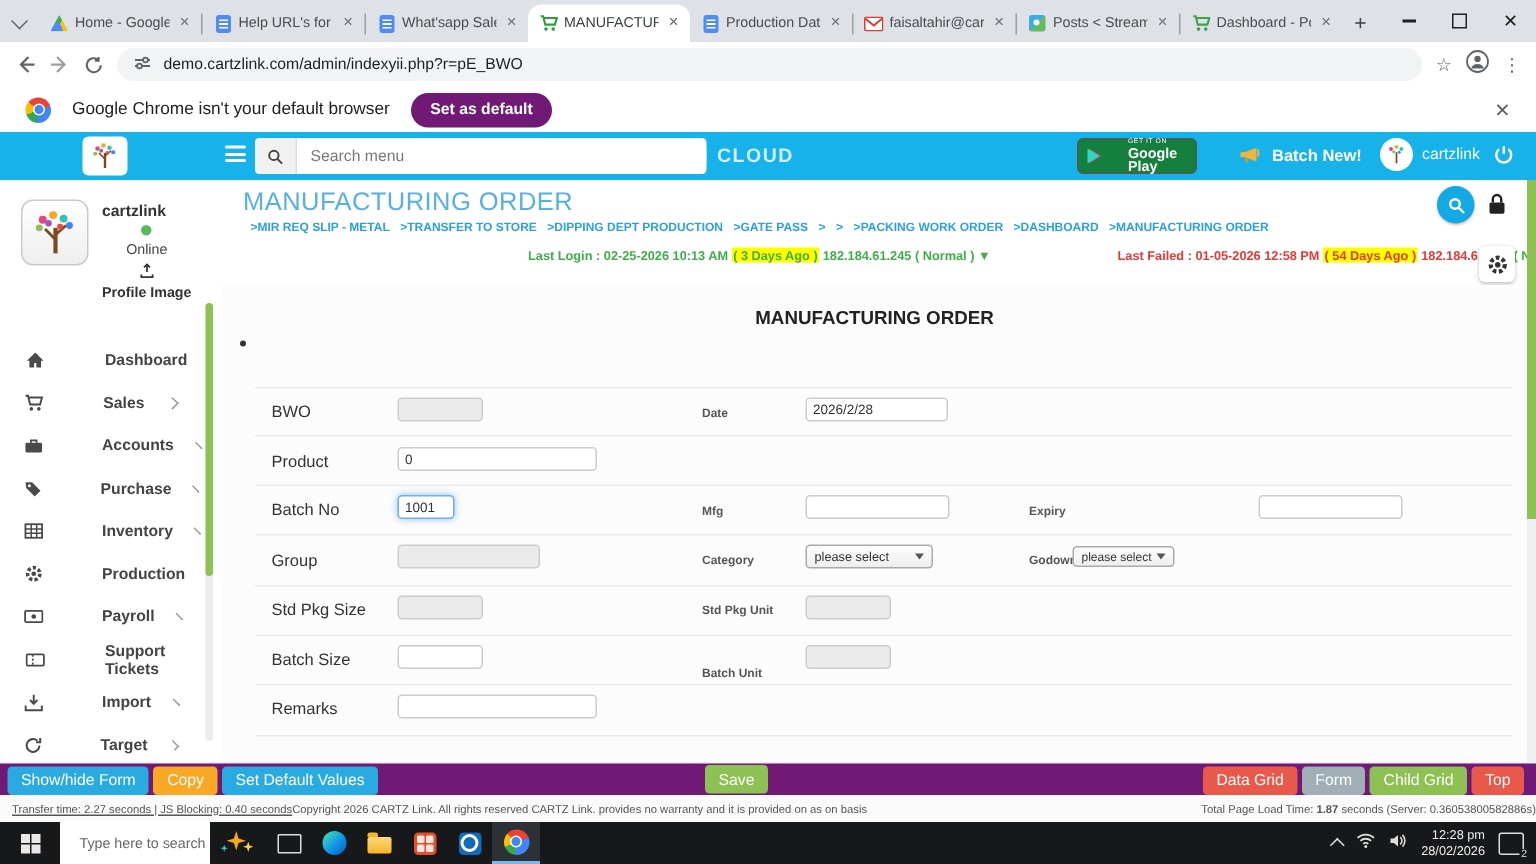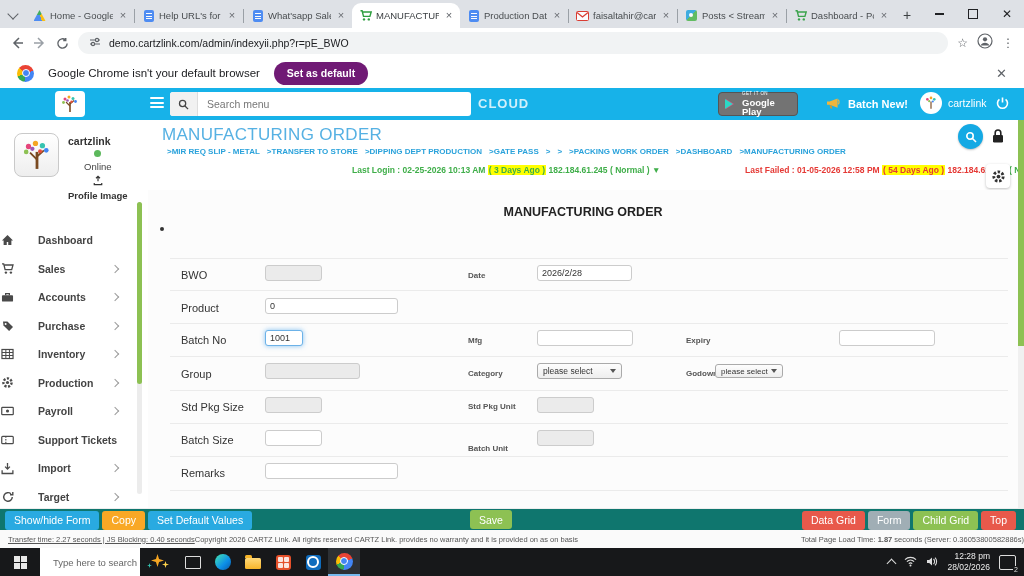--- a/index.html
+++ b/index.html
@@ -51,21 +51,21 @@
   
   .appheader{position:absolute;top:88px;left:0;right:0;height:32px;background:#17b2e9;}
   .logosq{position:absolute;left:55px;top:3px;width:30px;height:26px;background:#fff;border-radius:4px;display:flex;align-items:center;justify-content:center;}
   .hamb{position:absolute;left:150px;top:9px;width:14px;}
   .hamb i{display:block;height:2px;background:#fff;margin:0 0 2.5px 0;border-radius:1px;}
   .searchwrap{position:absolute;left:170px;top:4px;width:301px;height:24px;background:#fff;border-radius:3px;display:flex;align-items:center;overflow:hidden;}
   .searchsq{width:27px;height:24px;background:#f1f1f1;border-right:1px solid #ddd;display:flex;align-items:center;justify-content:center;}
   .menusearch{flex:1;border:0;outline:0;padding:0 9px;font-size:10.5px;color:#333;font-family:"Liberation Sans",sans-serif;}
   .menusearch::placeholder{color:#777;}
   .cloudtxt{position:absolute;left:478px;top:8px;color:rgba(255,255,255,.8);font-size:13px;letter-spacing:1px;font-weight:bold;}
-  .playbadge{position:absolute;left:718px;top:4px;width:80px;height:24px;background:#737373;border:1px solid #555;border-radius:4px;display:flex;align-items:center;gap:9px;padding:0 6px;box-sizing:border-box;}
+  .playbadge{position:absolute;left:718px;top:4px;width:80px;height:24px;background:#15803d;border:1px solid #555;border-radius:4px;display:flex;align-items:center;gap:19px;padding:0 6px;box-sizing:border-box;}
   .playtri{width:0;height:0;border-left:8px solid #2bd8c5;border-top:5.5px solid transparent;border-bottom:5.5px solid transparent;filter:drop-shadow(1px 0 0 #e5457b);}
   .playtxt{display:flex;flex-direction:column;line-height:1;}
   .playtop{color:#fff;font-size:4.5px;letter-spacing:.4px;}
   .playbottom{color:#fff;font-size:9.5px;font-weight:bold;margin-top:1.5px;}
   .whatsnew{position:absolute;left:825px;top:7px;display:flex;align-items:center;gap:6px;color:#fff;font-size:11px;font-weight:bold;}
   .avatarblk{position:absolute;left:920px;top:4px;display:flex;align-items:center;gap:6px;color:#fff;font-size:10.5px;}
   .avcirc{width:22px;height:22px;border-radius:50%;background:#fff;display:flex;align-items:center;justify-content:center;}
   .powerbtn{position:absolute;left:995px;top:8px;}
 
   
@@ -73,21 +73,21 @@
   .sidebar{width:148px;background:#fff;position:relative;flex:0 0 auto;}
   .sb-track{position:absolute;right:6px;top:82px;width:5px;height:292px;background:#ececec;border-radius:3px;}
   .sb-thumb{position:absolute;right:6px;top:82px;width:5px;height:182px;background:#8dc153;border-radius:3px;}
   .profile{display:flex;gap:9px;padding:13px 0 0 14px;}
   .pimg{width:43px;height:42px;border-radius:8px;border:1px solid #c9c9c9;background:linear-gradient(#fff,#eee);display:flex;align-items:center;justify-content:center;}
   .pinfo{padding-top:2px;font-size:9.5px;color:#444;}
   .pname{font-size:10.5px;font-weight:bold;color:#333;margin-bottom:3px;}
   .prow{display:flex;align-items:center;gap:4px;margin-bottom:3px;flex-direction:column;}
   .greendot{width:7px;height:7px;border-radius:50%;background:#5cb85c;}
   .menu{margin-top:22px;}
-  .mitem{height:28.5px;display:flex;align-items:center;color:#444;font-size:10.5px;font-weight:bold;}
+  .mitem{height:28.5px;display:flex;align-items:center;padding-left:16px;color:#444;font-size:10.5px;font-weight:bold;gap:16px;}
   .mic{width:15px;display:flex;justify-content:center;margin-right:23px;}
   .mlabel{flex:1;}
   .marrow{width:5px;height:5px;border-right:1.3px solid #9b9b9b;border-bottom:1.3px solid #9b9b9b;transform:rotate(-45deg);margin-right:30px;}
 
   .content{flex:1;position:relative;background:#fbfbfb;}
   .pg-track{position:absolute;right:0;top:0;bottom:0;width:6px;background:#f0f0f0;}
   .pg-thumb{position:absolute;right:0;top:0;width:6px;height:226px;background:#8dc153;}
   .chead{position:absolute;top:0;left:0;right:6px;height:70px;background:#fff;}
   .ptitle{position:absolute;left:14px;top:5px;font-size:17px;color:#56b1e3;letter-spacing:.3px;}
   .crumbs{position:absolute;left:19px;top:27px;font-size:8px;font-weight:bold;color:#2aa2db;white-space:nowrap;}
@@ -105,21 +105,21 @@
   .fline{position:absolute;left:22px;right:10px;height:1px;background:#ebebeb;}
   .flabel{position:absolute;font-size:11px;color:#333;}
   .fslabel{position:absolute;font-size:8px;color:#555;font-weight:bold;}
   .finput{position:absolute;height:16px;border:1px solid #ccc;border-radius:3px;background:#fff;font-size:9px;color:#333;padding:0 4px;box-sizing:border-box;font-family:"Liberation Sans",sans-serif;outline:none;}
   .finput:disabled,.finput.dis{background:#ebebeb;color:#888;}
   .finput.focus{border-color:#6cb2e8;box-shadow:0 0 5px rgba(82,168,236,.7);}
   .fselect{position:absolute;height:16px;border:1px solid #aaa;border-radius:3px;background:linear-gradient(#fdfdfd,#eee);font-size:8.5px;color:#333;display:flex;align-items:center;padding:0 5px;box-sizing:border-box;justify-content:space-between;}
   .selcaret{width:0;height:0;border-left:3.5px solid transparent;border-right:3.5px solid transparent;border-top:4px solid #555;}
 
   
-  .btnbar{position:absolute;top:508px;left:0;right:0;height:22px;background:#0f766e;border-top:1px solid #eee;display:flex;align-items:center;}
+  .btnbar{position:absolute;top:508px;left:0;right:0;height:22px;background:#701a75;border-top:1px solid #eee;display:flex;align-items:center;}
   .btn{height:19px;border:0;border-radius:3px;color:#fff;font-size:10.5px;padding:0 9px;display:flex;align-items:center;font-family:"Liberation Sans",sans-serif;white-space:nowrap;}
   .b-blue{background:#29aae1;} .b-orange{background:#f9a825;} .b-green{background:#8dc153;}
   .b-red{background:#e8594b;} .b-gray{background:#a0aeb5;}
   .leftbtns{display:flex;gap:3px;margin-left:5px;}
   .savebtn{position:absolute;left:470px;top:1px;}
   .rightbtns{position:absolute;right:8px;top:1.5px;display:flex;gap:3px;}
 
   
   .footer{position:absolute;top:530px;left:0;right:0;height:18px;background:#fafafa;display:flex;align-items:center;font-size:7.5px;color:#555;}
   .f-left{padding-left:8px;white-space:nowrap;text-decoration:underline;}

